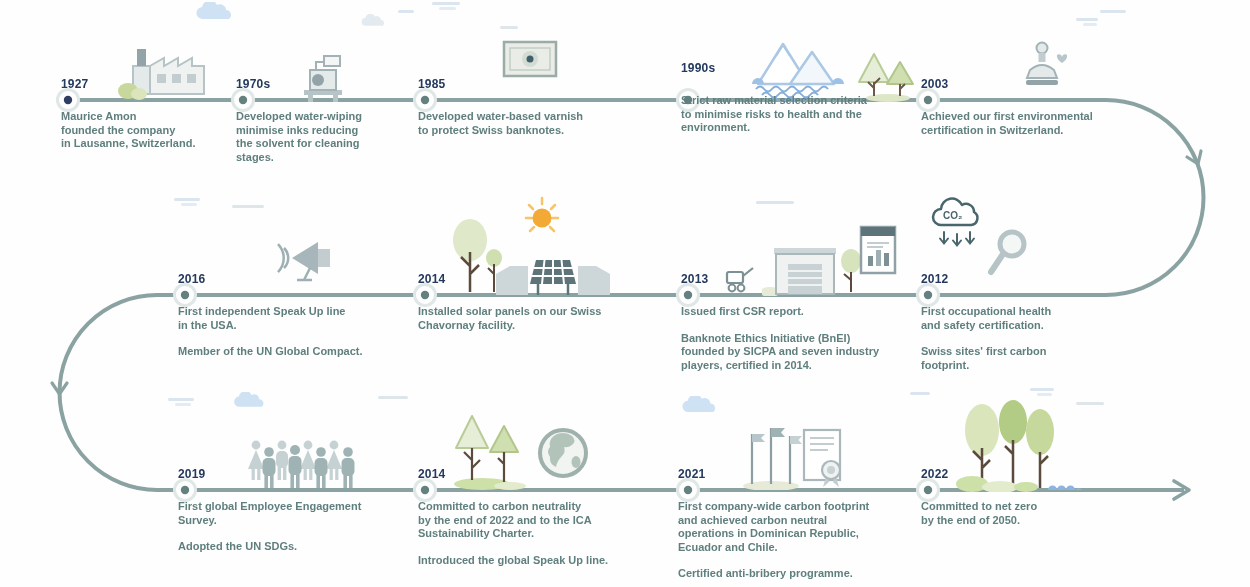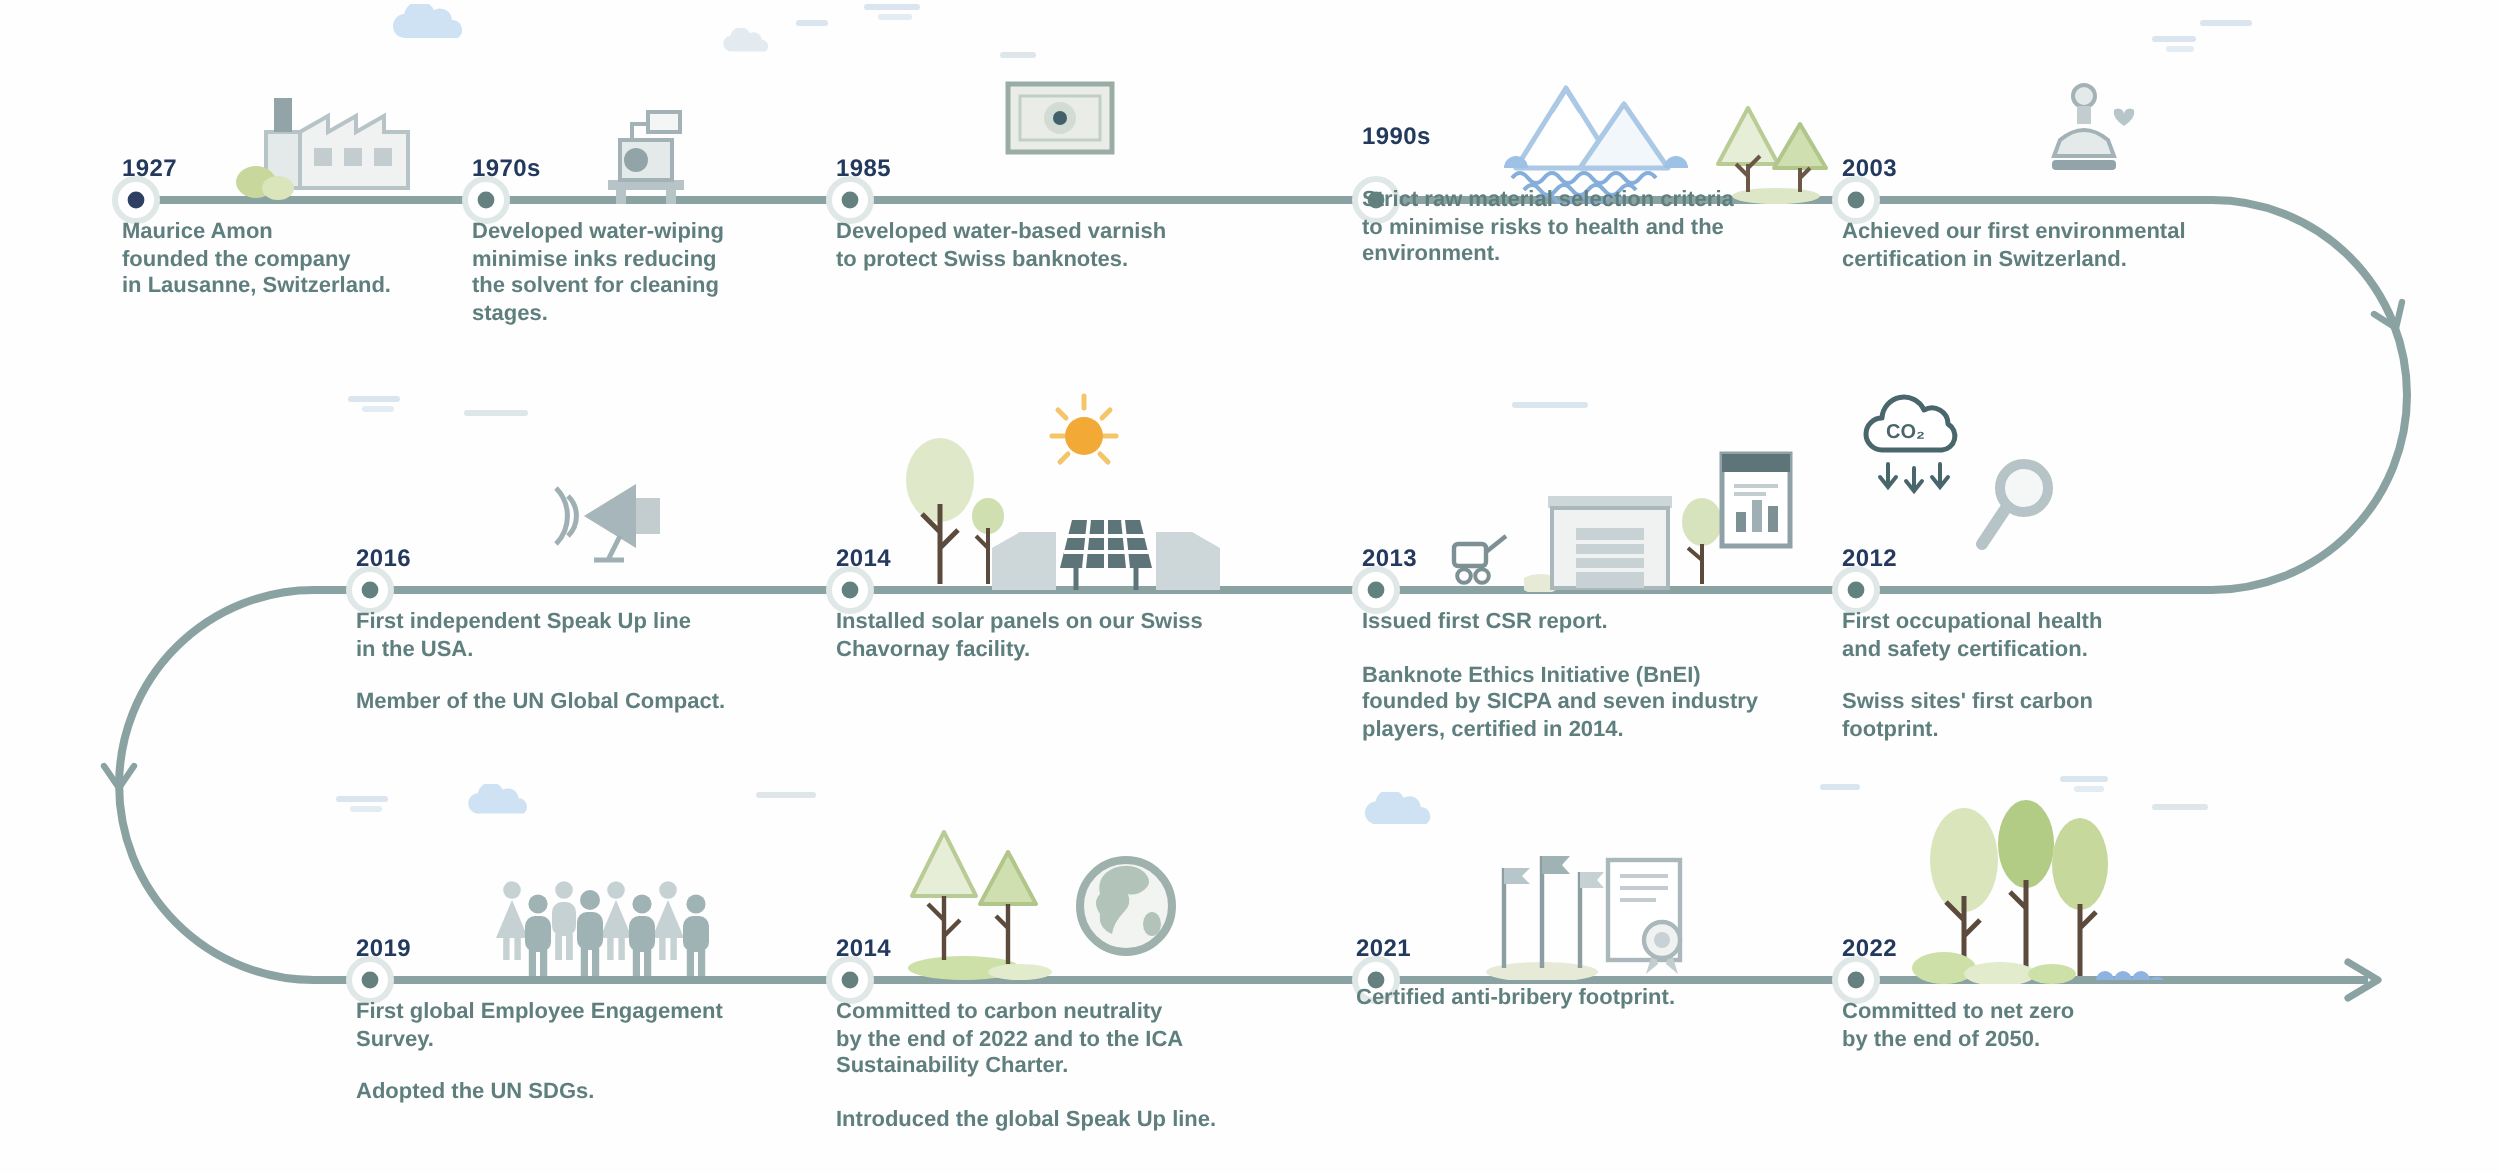--- a/index.html
+++ b/index.html
@@ -362,21 +362,25 @@
   </div>
   <div class="milestone" style="left:418px;top:467px">
     <div class="year">2014</div>
     <p class="desc p1">Committed to carbon neutrality
 by the end of 2022 and to the ICA
 Sustainability Charter.</p>
     <p class="desc p2">Introduced the global Speak Up line.</p>
   </div>
   <div class="milestone" style="left:678px;top:467px">
     <div class="year">2021</div>
-    <p class="desc p2">Certified anti-bribery footprint.</p>
+    <p class="desc p1">First company-wide carbon footprint
+and achieved carbon neutral
+operations in Dominican Republic,
+Ecuador and Chile.</p>
+    <p class="desc p2">Certified anti-bribery programme.</p>
   </div>
   <div class="milestone" style="left:921px;top:467px">
     <div class="year">2022</div>
     <p class="desc p1">Committed to net zero
 by the end of 2050.</p>
   </div>
 
 </div>
 
 </body></html>

